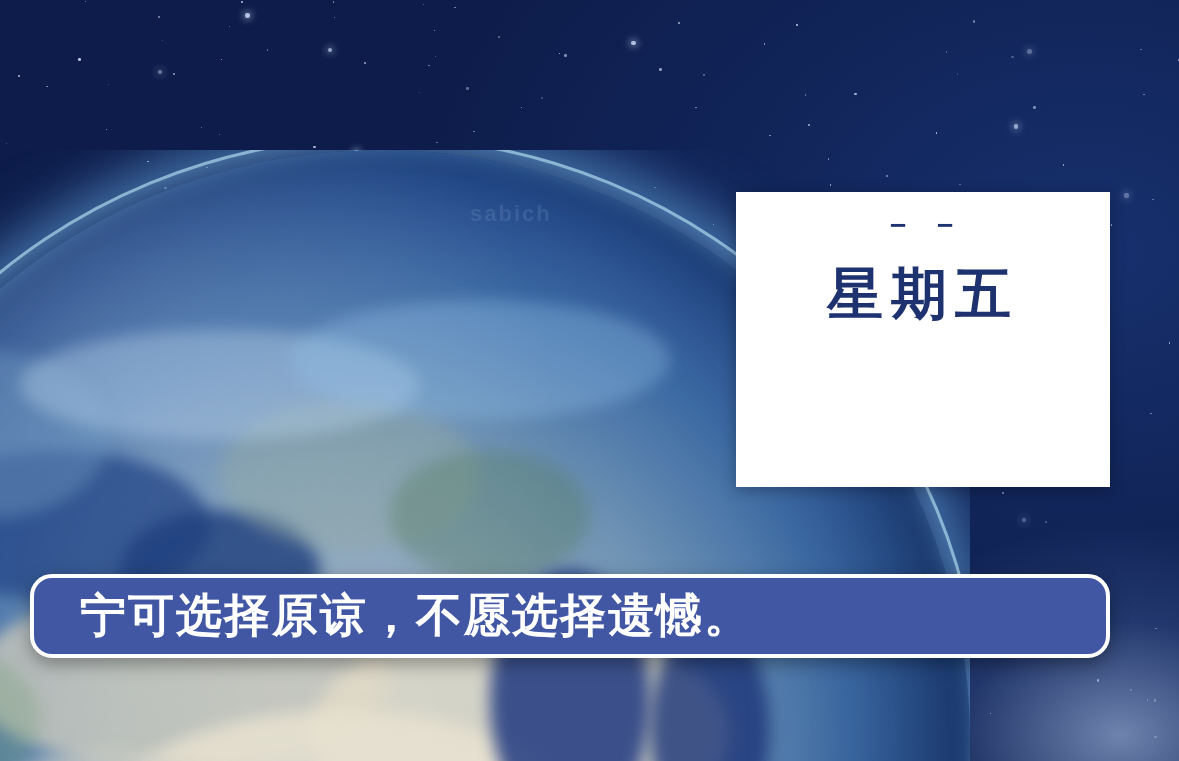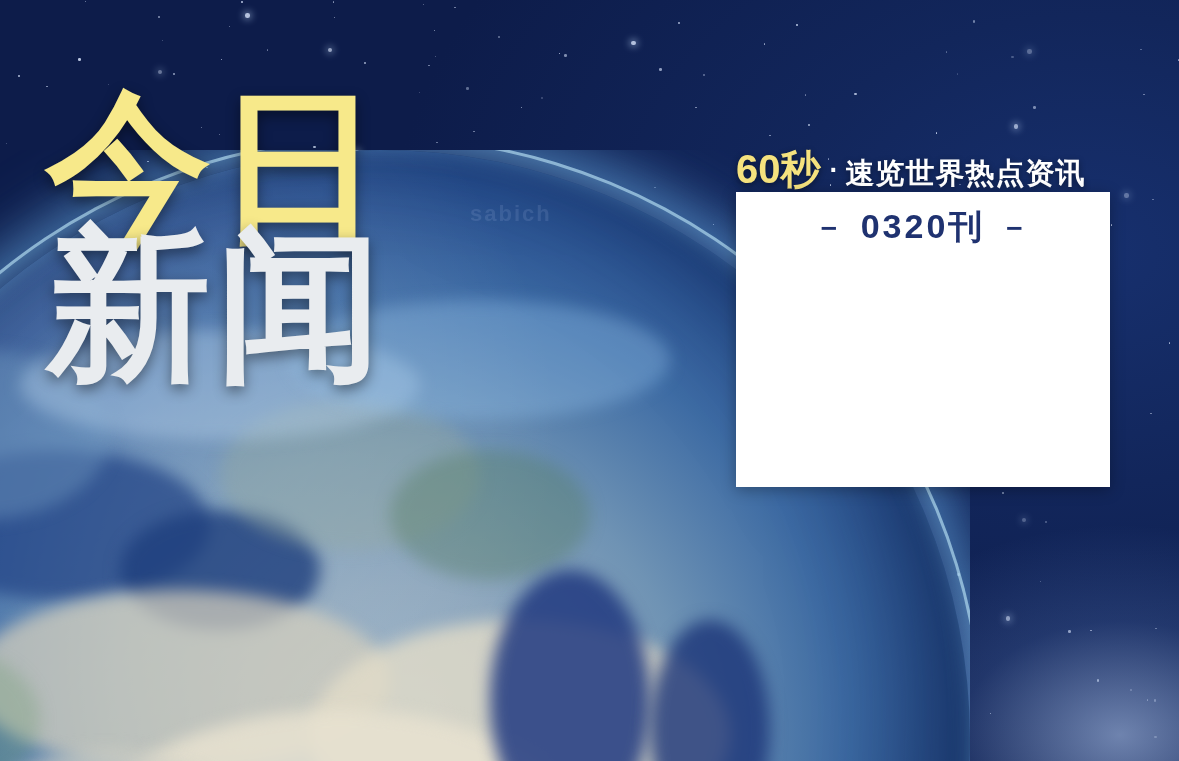--- a/index.html
+++ b/index.html
@@ -333,35 +333,29 @@
       <div class="geo" style="left:60px;top:200px;width:260px;height:170px;background:rgba(110,150,190,.45);"></div>
       <div class="geo" style="left:230px;top:180px;width:400px;height:110px;background:rgba(190,215,240,.38);"></div>
       <div class="geo" style="left:500px;top:150px;width:380px;height:120px;background:rgba(150,195,235,.35);"></div>
       <div class="geo" style="left:70px;top:500px;width:180px;height:140px;background:rgba(120,160,120,.35);"></div>
 
       <div class="limb"></div>
     </div>
   </div>
 
 
-  <div class="title-block">
-    <div class="title-l1">今日</div>
-    <div class="title-l2">新闻</div>
-  </div>
 
   <div class="watermark">sabich</div>
 
-  <div class="tagline">
-    <span class="tag-60">60秒</span>
-    <span class="tag-dot">·</span>
-    <span class="tag-rest">速览世界热点资讯</span>
-  </div>
 
   <div class="card">
     <div class="issue">
       <span class="dash">－</span>
-      <span>0320刊</span>
       <span class="dash">－</span>
     </div>
+    <div class="weekday">星期五</div>
   </div>
 
+  <div class="quote-bar">
+    <span class="quote-text">宁可选择原谅，不愿选择遗憾。</span>
+  </div>
 
 </div>
 
 </body></html>

